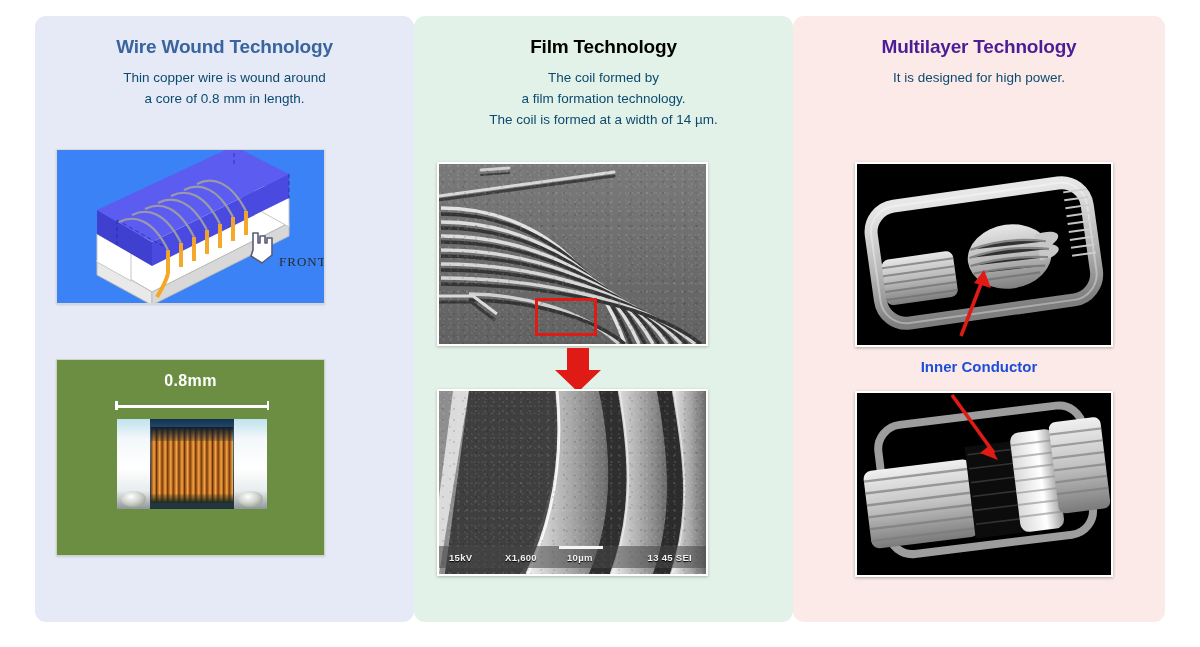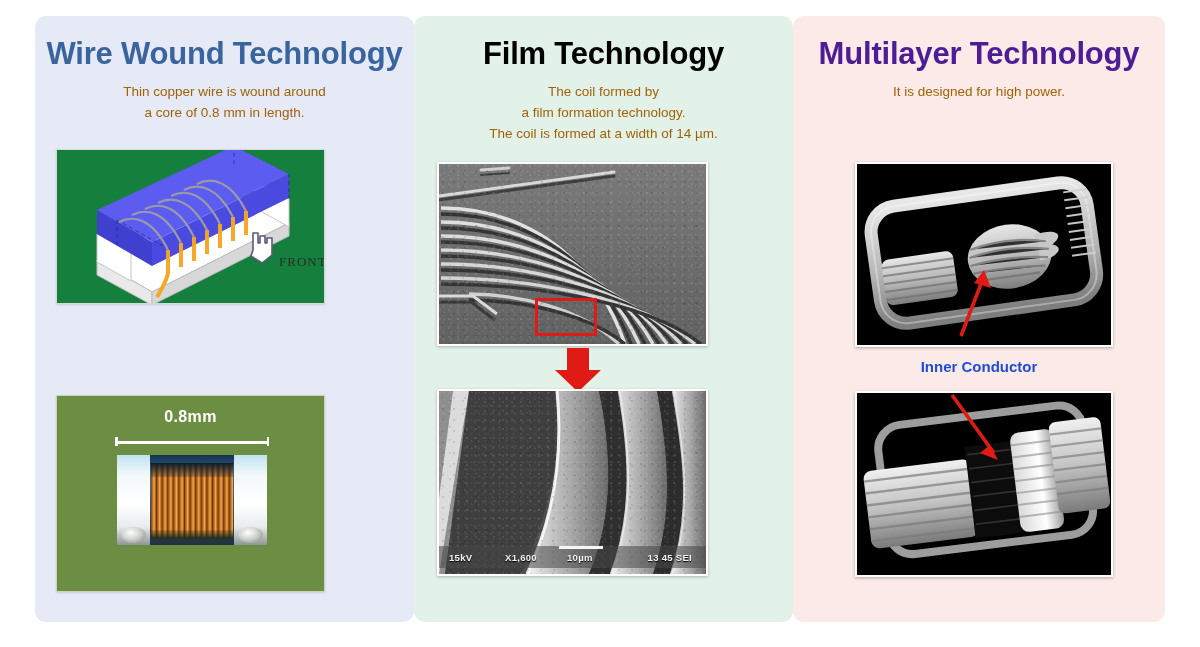--- a/index.html
+++ b/index.html
@@ -28,57 +28,57 @@
     overflow: hidden;
   }
   #panel-wire  { left: 35px;  width: 379px; background: #e5eaf6; }
   #panel-film  { left: 414px; width: 379px; background: #e3f2e8; }
   #panel-multi { left: 793px; width: 372px; background: #fceae8; }
 
   .panel-title {
     margin: 0;
     padding-top: 20px;
     text-align: center;
-    font-size: 31px;
+    font-size: 19px;
     font-weight: bold;
     letter-spacing: -0.2px;
   }
   #panel-wire  .panel-title { color: #39649e; }
   #panel-film  .panel-title { color: #000000; }
   #panel-multi .panel-title { color: #4c1d95; }
 
   .panel-desc {
     margin: 10px 0 0 0;
     text-align: center;
     font-size: 13.5px;
     line-height: 1.55;
-    color: #a16207;
+    color: #0c4a6e;
     padding: 0 14px;
   }
   .panel-desc .l { display: block; }
 
   
   .figure {
     position: absolute;
     box-sizing: border-box;
     border: 1px solid #d8d8d8;
-    background: #15803d;
+    background: #3b82f6;
     box-shadow: 0 1px 2px rgba(0,0,0,.12);
     overflow: hidden;
   }
 
   
   #fig-wirewound-3d {
     left: 56px; top: 149px; width: 269px; height: 155px;
   }
   .iso-wrap { position:absolute; inset:0; }
   .iso-svg  { position:absolute; left:0; top:0; }
 
   #fig-wirewound-photo {
-    left: 56px; top: 395px; width: 269px; height: 197px;
+    left: 56px; top: 359px; width: 269px; height: 197px;
     background: #6c8e42;
     border: 1px solid #ccd4c0;
   }
   .dim-label {
     position: absolute; top: 12px; left: 0; width: 100%;
     text-align: center; color: #ffffff;
     font-size: 16px; font-weight: bold; letter-spacing: .4px;
   }
   .dim-bar {
     position: absolute; top: 41px; left: 58px; width: 154px; height: 9px;

